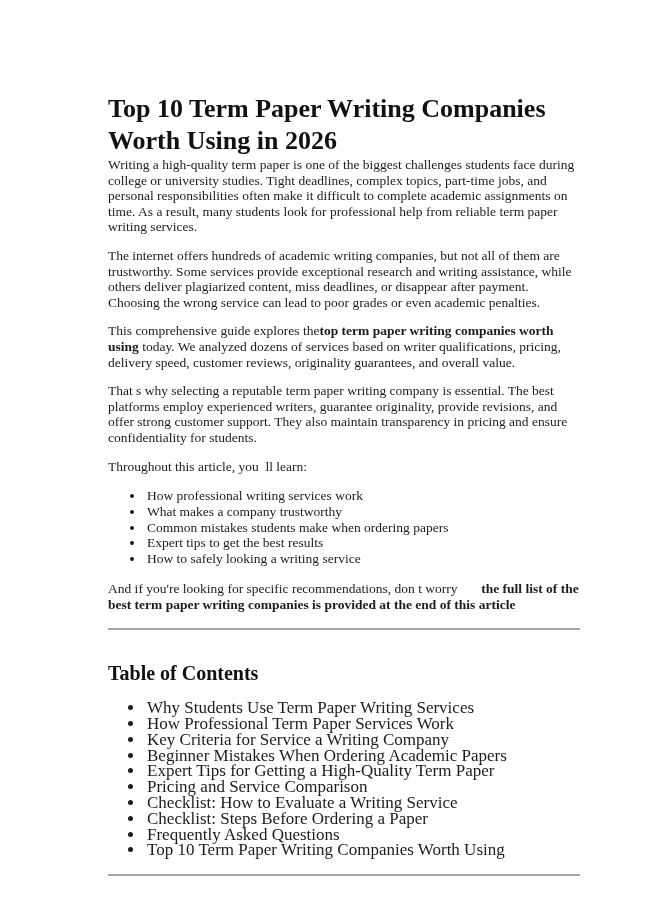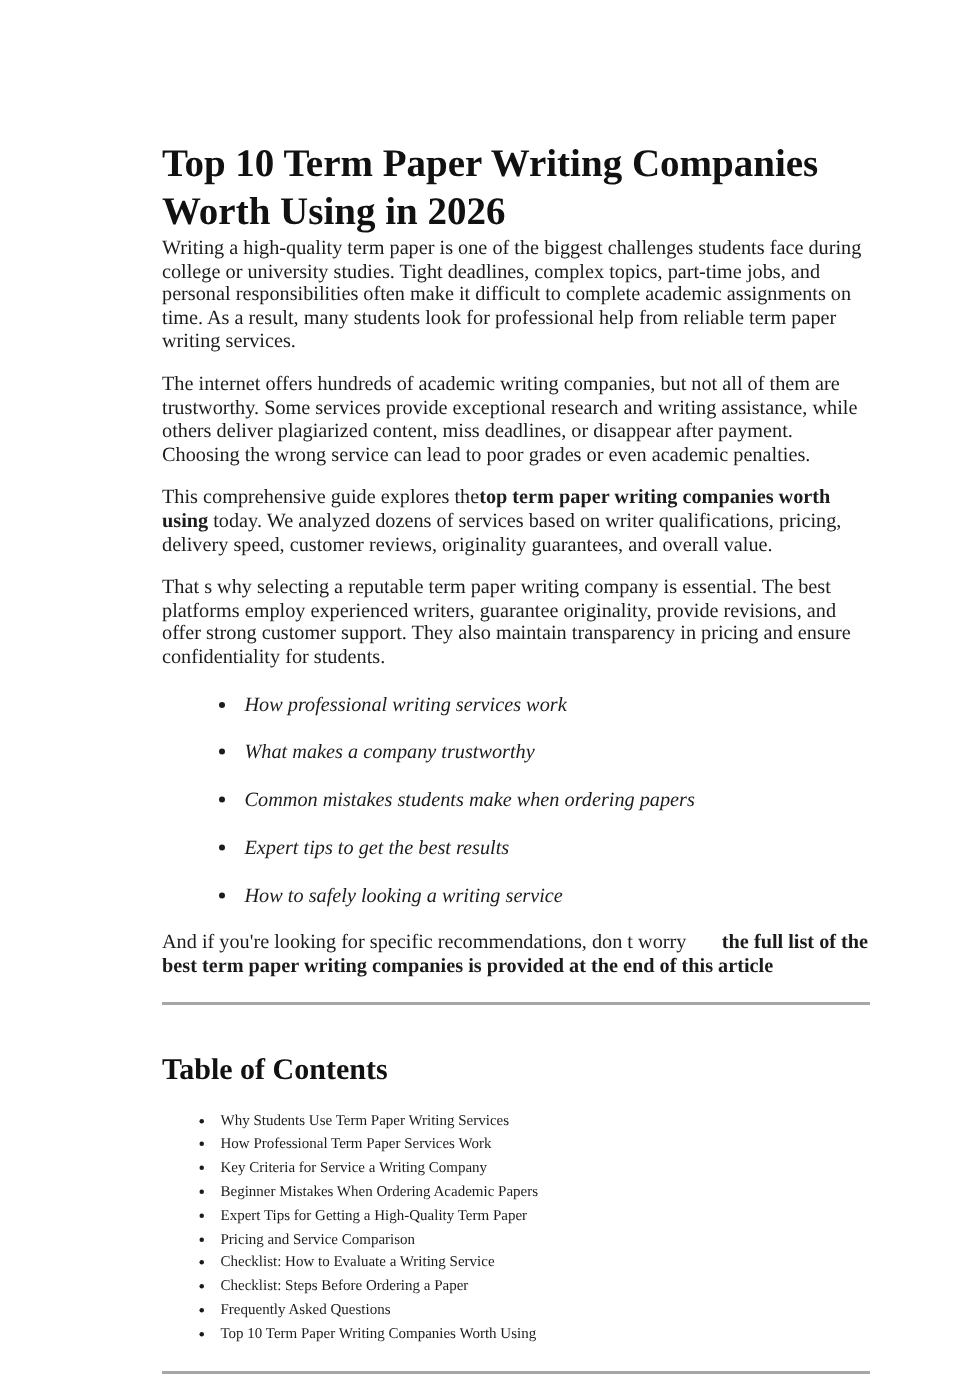--- a/index.html
+++ b/index.html
@@ -29,58 +29,59 @@
     margin: 13px 0 13px 0;
   }
   p.first-after-title { margin-top: 0; }
   strong { font-weight: bold; }
   ul.bullet-list {
     margin: 14px 0 14px 0;
     padding-left: 37px;
     font-size: 13.5px;
     line-height: 15.8px;
   }
-  ul.bullet-list li { margin: 16px; padding-left: 2px; font-style: italic; }
+  ul.bullet-list li { margin: 0; padding-left: 2px; }
   hr.divider {
     border: none;
     border-top: 2px solid #a6a6a6;
     height: 0;
     margin: 16px 0 0 0;
     width: 100%;
   }
   h2.toc-heading {
     font-size: 20px;
     line-height: 26px;
     font-weight: bold;
     margin: 30px 0 0 0;
     color: #111111;
   }
   ul.toc-list {
     margin: 14px 0 0 0;
     padding-left: 37px;
-    font-size: 10px;
+    font-size: 17px;
     line-height: 15.8px;
   }
   ul.toc-list li { margin: 0; padding-left: 2px; }
 </style>
 </head>
 <body>
 
 <div class="page">
 
   <h1 class="article-title">Top 10 Term Paper Writing Companies Worth Using in 2026</h1>
 
   <p class="body-text first-after-title">Writing a high-quality term paper is one of the biggest challenges students face during college or university studies. Tight deadlines, complex topics, part-time jobs, and personal responsibilities often make it difficult to complete academic assignments on time. As a result, many students look for professional help from reliable term paper writing services.</p>
 
   <p class="body-text">The internet offers hundreds of academic writing companies, but not all of them are trustworthy. Some services provide exceptional research and writing assistance, while others deliver plagiarized content, miss deadlines, or disappear after payment. Choosing the wrong service can lead to poor grades or even academic penalties.</p>
 
   <p class="body-text"><span>This comprehensive guide explores the</span><strong>top term paper writing companies worth using</strong><span> today. We analyzed dozens of services based on writer qualifications, pricing, delivery speed, customer reviews, originality guarantees, and overall value.</span></p>
 
   <p class="body-text">That s why selecting a reputable term paper writing company is essential. The best platforms employ experienced writers, guarantee originality, provide revisions, and offer strong customer support. They also maintain transparency in pricing and ensure confidentiality for students.</p>
 
+  <p class="body-text">Throughout this article, you &nbsp;ll learn:</p>
 
   <ul class="bullet-list">
     <li>How professional writing services work</li>
     <li>What makes a company trustworthy</li>
     <li>Common mistakes students make when ordering papers</li>
     <li>Expert tips to get the best results</li>
     <li>How to safely looking a writing service</li>
   </ul>
 
   <p class="body-text"><span>And if you're looking for specific recommendations, don t worry&nbsp; &nbsp; &nbsp; &nbsp;</span><strong>the full list of the best term paper writing companies is provided at the end of this article</strong></p>

